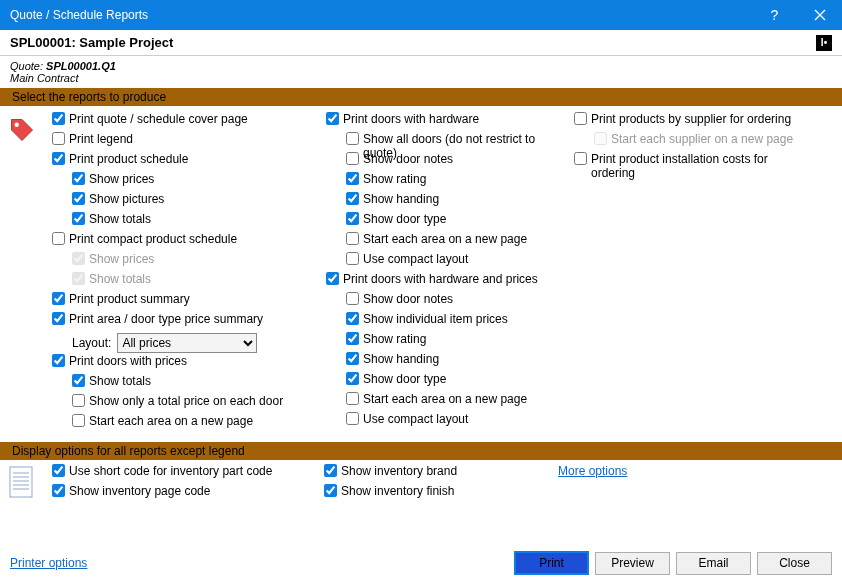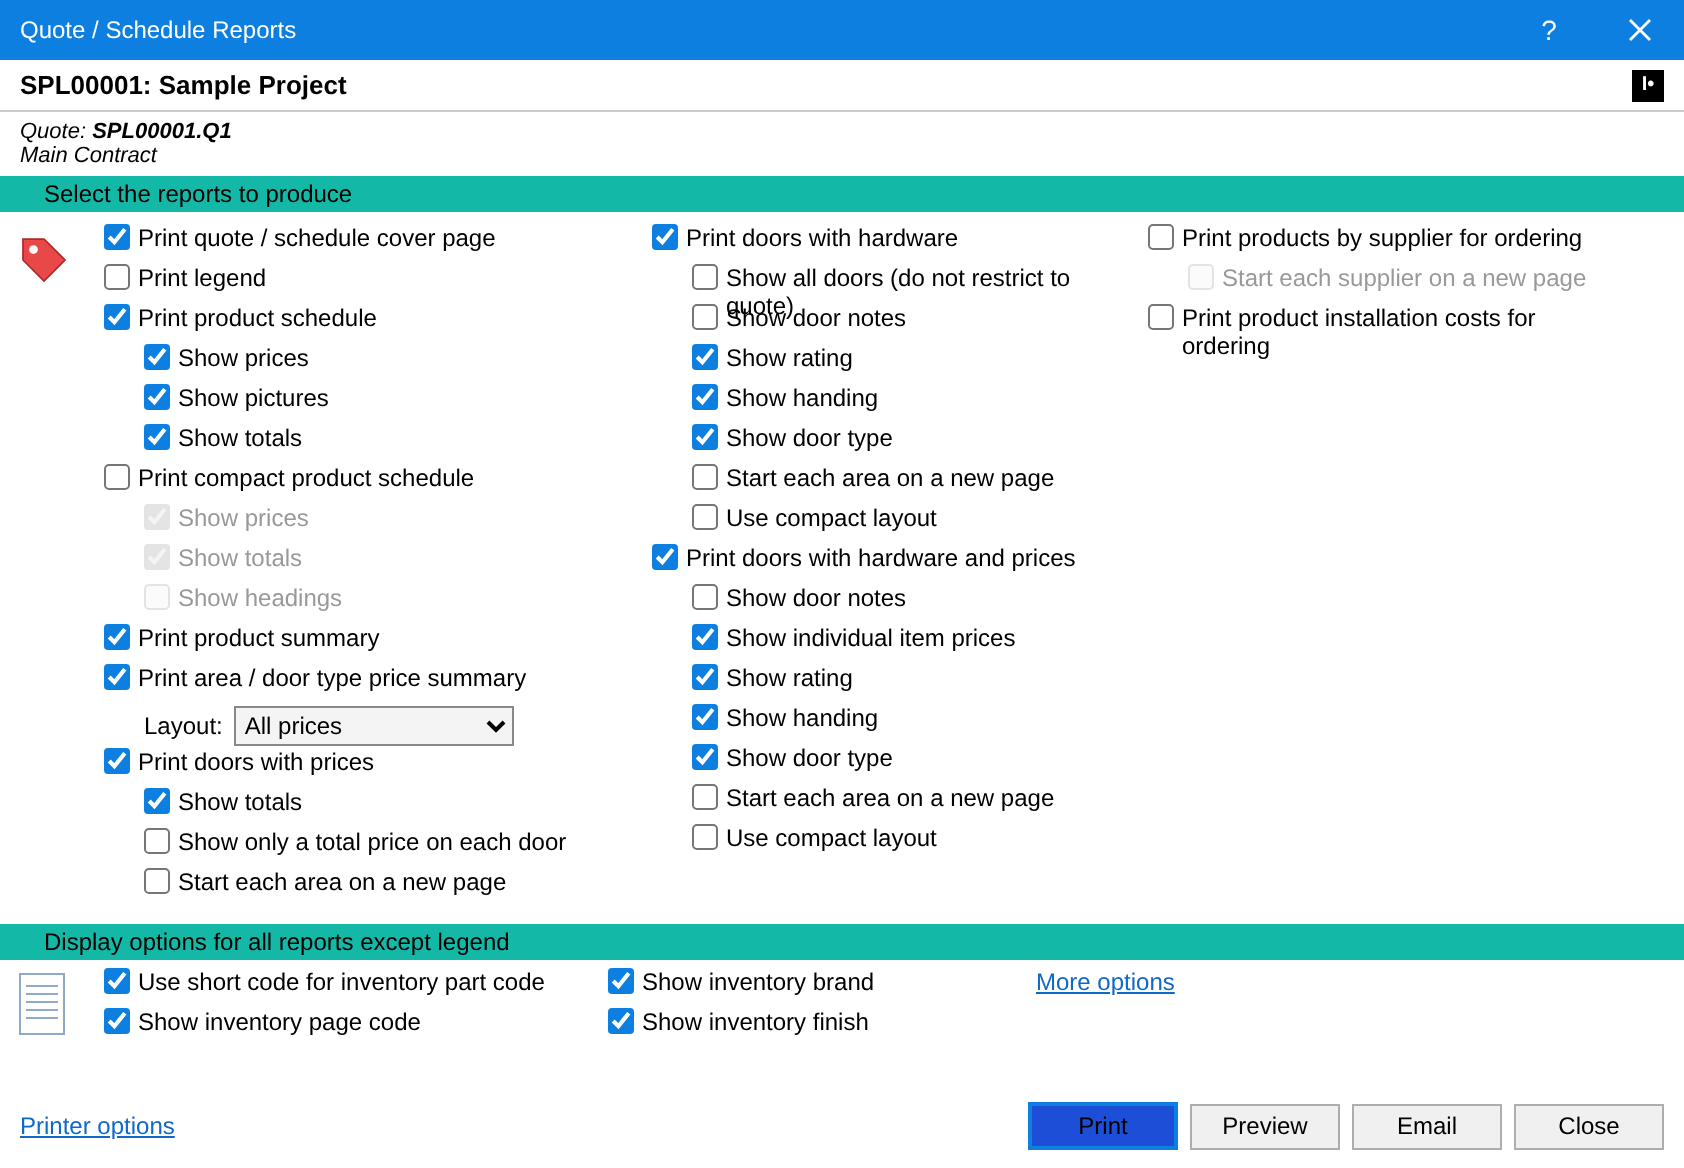--- a/index.html
+++ b/index.html
@@ -6,41 +6,41 @@
 body { font-family: "Segoe UI", Tahoma, sans-serif; font-size: 12px; background: #fff; color: #000; width: 842px; height: 584px; overflow: hidden; }
 .titlebar { background: #0c7fe0; color: #fff; height: 30px; display: flex; align-items: center; padding: 0 0 0 10px; }
 .titlebar .title { flex: 1; font-size: 12px; }
 .titlebar .tbtn { width: 45px; height: 30px; display: flex; align-items: center; justify-content: center; font-size: 14px; }
 .headerrow { height: 26px; display: flex; align-items: center; padding: 0 10px; border-bottom: 1px solid #ccc; justify-content: space-between; }
 .headerrow .ptitle { font-weight: bold; flex: 1; font-size: 13px; }
 .headerrow .logo { width: 16px; height: 16px; background: #000; color: #fff; font-size: 10px; font-weight: bold; display: flex; align-items: center; justify-content: center; }
 .quoteinfo { padding: 4px 10px 2px 10px; }
 .quoteinfo .qline { font-size: 11px; font-style: italic; }
 .quoteinfo .qline b { font-weight: bold; }
-.section-header { background: #14b8a6; padding: 2px 22px; font-size: 12px; margin-top: 2px; }
+.section-header { background: #a16207; padding: 2px 12px; font-size: 12px; margin-top: 2px; }
 .reports-body { display: flex; padding: 6px 8px 6px 8px; gap: 10px; }
 .tag-icon { width: 34px; padding-top: 4px; }
 .tag-icon svg { width: 28px; height: 28px; }
 .cols { display: flex; flex: 1; gap: 18px; }
 .col { display: flex; flex-direction: column; }
 .col1 { width: 256px; }
 .col2 { width: 230px; }
 .col3 { width: 236px; }
 .chk { display: flex; align-items: flex-start; height: 20px; gap: 4px; }
 .chk input { width: 13px; height: 13px; accent-color: #0c7fe0; }
 .chk label { cursor: default; }
 .chk.disabled label { color: #999; }
 .chk.disabled input { opacity: 0.6; }
 .ind1 { padding-left: 20px; }
 .layout-row { display: flex; align-items: center; height: 22px; padding-left: 20px; gap: 6px; }
 .layout-row select { width: 140px; height: 20px; border: 1px solid #888; font-size: 12px; background: #f4f4f4; }
 .display-section { padding: 4px 8px 4px 8px; display: flex; gap: 10px; }
 .doc-icon { width: 34px; padding-top: 2px; }
 .doc-icon svg { width: 28px; height: 34px; }
-.display-cols { display: flex; flex: 1; }
+.display-cols { display: flex; flex: 1; gap: 20px; }
 .dcol1 { width: 252px; }
 .dcol2 { width: 214px; }
 .dcol3 { flex: 1; }
 a.link { color: #1068c8; text-decoration: underline; cursor: pointer; font-size: 12px; }
 .footer { position: absolute; bottom: 0; left: 0; right: 0; height: 36px; display: flex; align-items: center; padding: 0 10px 6px 10px; gap: 6px; }
 .footer .spacer { flex: 1; }
 .footer button { width: 75px; height: 23px; border: 1px solid #adadad; background: #f0f0f0; font-size: 12px; cursor: pointer; }
 .footer button.primary { border: 2px solid #0c7fe0; background: #1d4ed8; width: 75px; height: 24px; }
 .footer a.link { margin-right: auto; }
 </style>
@@ -107,24 +107,20 @@
           <label>Print compact product schedule</label>
         </div>
       <div class="chk ind1 disabled">
           <input type="checkbox" disabled="" checked="" style="">
           <label>Show prices</label>
         </div>
       <div class="chk ind1 disabled">
           <input type="checkbox" disabled="" checked="" style="">
           <label>Show totals</label>
         </div>
-      <div class="chk ind1 disabled">
-          <input type="checkbox" disabled="" style="">
-          <label>Show headings</label>
-        </div>
       <div class="chk">
           <input type="checkbox" checked="" style="">
           <label>Print product summary</label>
         </div>
       <div class="chk">
           <input type="checkbox" checked="" style="">
           <label>Print area / door type price summary</label>
         </div>
       <div class="layout-row">
         <span>Layout:</span>

